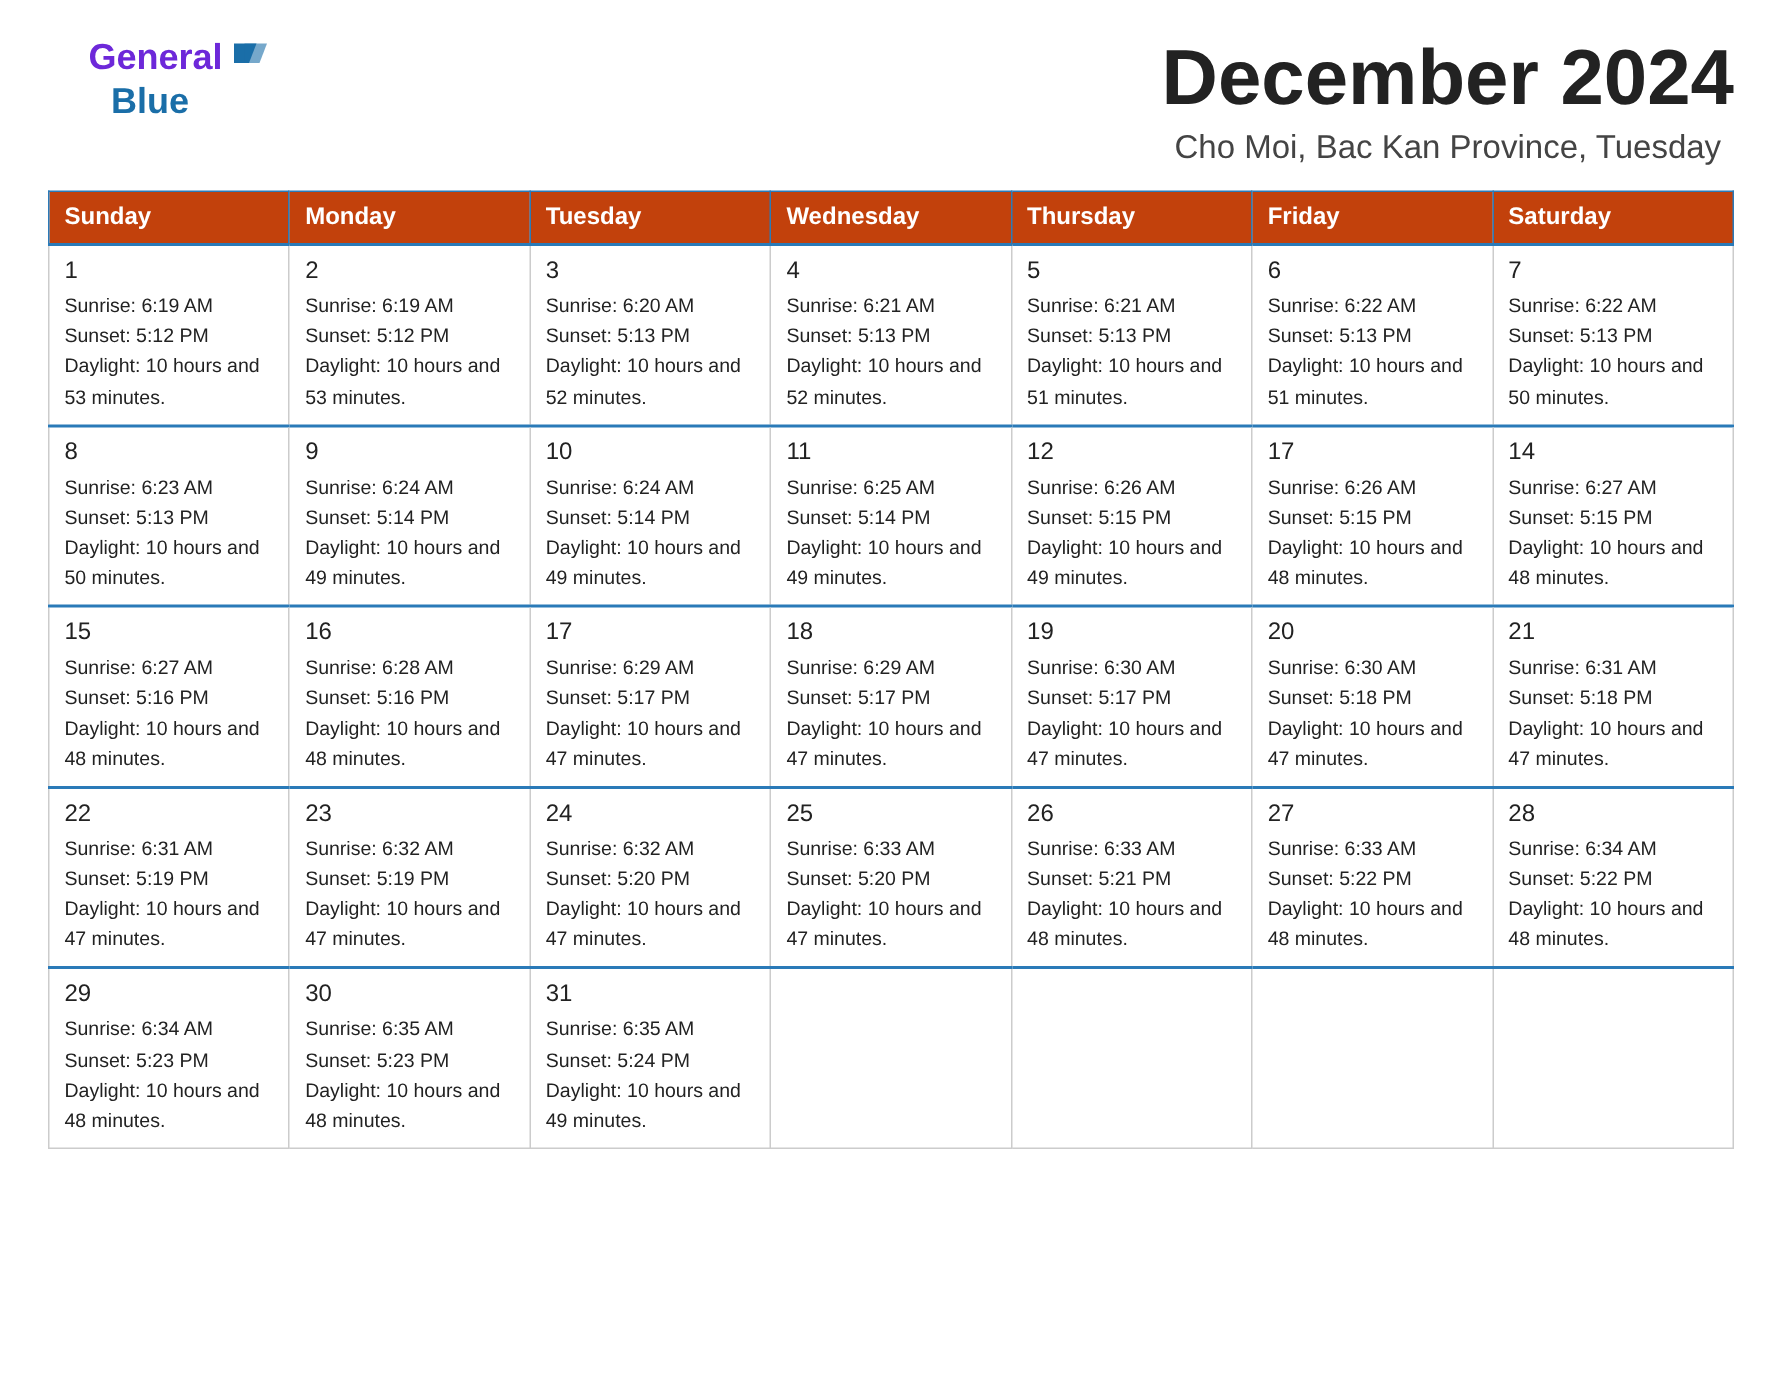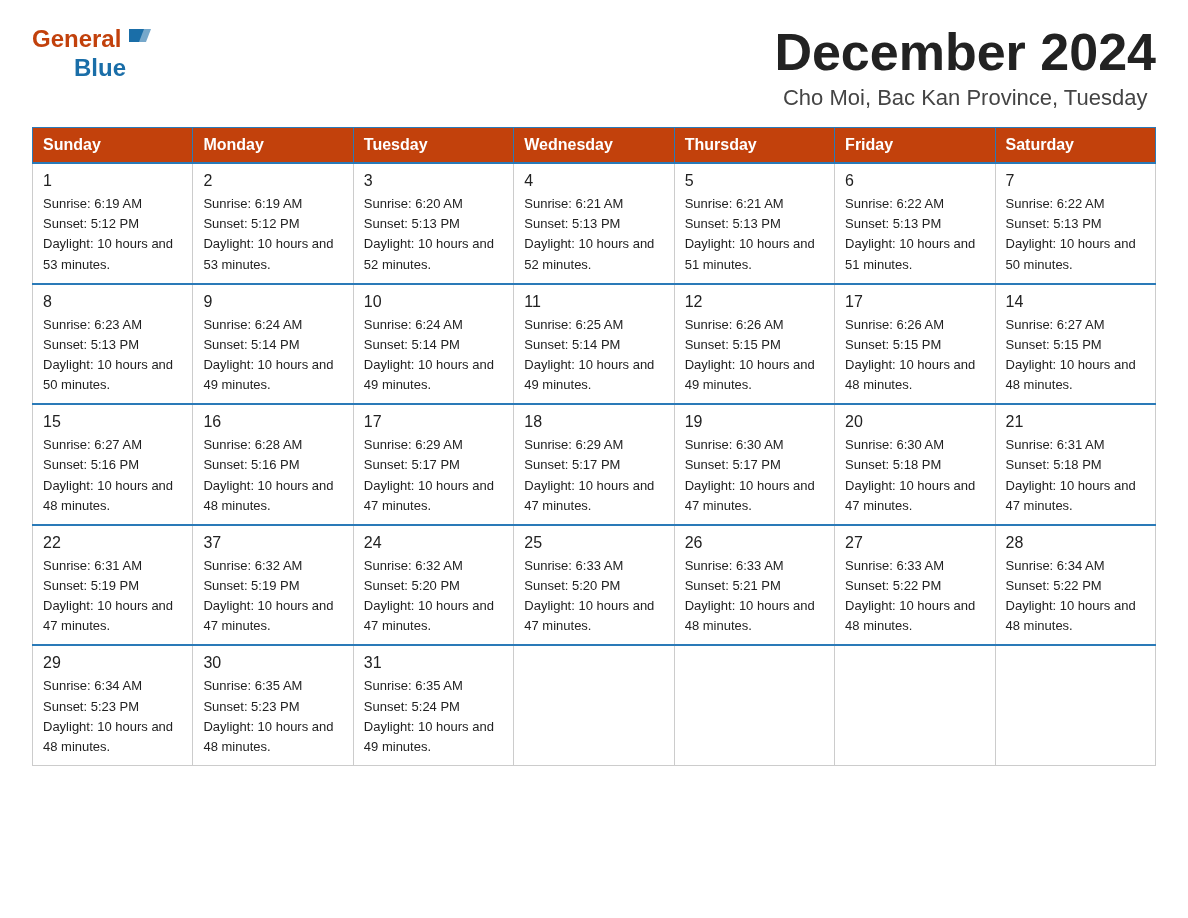--- a/index.html
+++ b/index.html
@@ -73,21 +73,21 @@
       flex-direction: column;
       align-items: flex-start;
     }
   </style>
 </head>
 <body>
 
 <div class="header">
   <div class="logo-wrapper">
   <div style="display:flex;align-items:center;">
-    <span style="font-size:24px;font-weight:bold;color:#c2410c;">General</span>
+    <span style="font-size:24px;font-weight:bold;color:#6d28d9;margin-left:27px;">General</span>
     <svg width="30" height="30" viewBox="0 0 30 30" style="margin:0 2px 0 3px;vertical-align:middle;">
       <polygon points="5,5 20,5 15,18 5,18" fill="#1a6ea8"></polygon>
       <polygon points="12,5 27,5 22,18 12,18" fill="#1a6ea8" opacity="0.6"></polygon>
     </svg>
   </div>
   <div style="margin-left:2px;">
     <span style="font-size:24px;font-weight:bold;color:#1a6ea8;margin-left:40px;">Blue</span>
   </div>
 </div>
   <div class="title-block">
@@ -200,21 +200,21 @@
           <div class="day-number">21</div>
         <div class="day-detail">Sunrise: 6:31 AM<br>Sunset: 5:18 PM<br>Daylight: 10 hours and 47 minutes.</div>
         </td>
       </tr>
       <tr>
         <td>
           <div class="day-number">22</div>
         <div class="day-detail">Sunrise: 6:31 AM<br>Sunset: 5:19 PM<br>Daylight: 10 hours and 47 minutes.</div>
         </td>
         <td>
-          <div class="day-number">37</div>
+          <div class="day-number">23</div>
         <div class="day-detail">Sunrise: 6:32 AM<br>Sunset: 5:19 PM<br>Daylight: 10 hours and 47 minutes.</div>
         </td>
         <td>
           <div class="day-number">24</div>
         <div class="day-detail">Sunrise: 6:32 AM<br>Sunset: 5:20 PM<br>Daylight: 10 hours and 47 minutes.</div>
         </td>
         <td>
           <div class="day-number">25</div>
         <div class="day-detail">Sunrise: 6:33 AM<br>Sunset: 5:20 PM<br>Daylight: 10 hours and 47 minutes.</div>
         </td>

